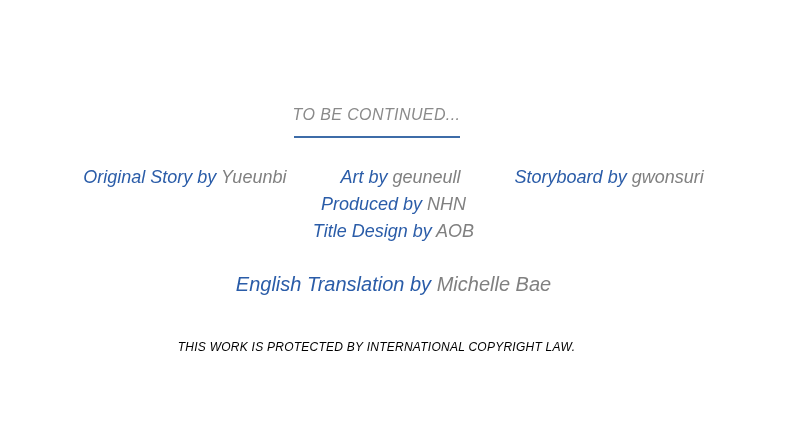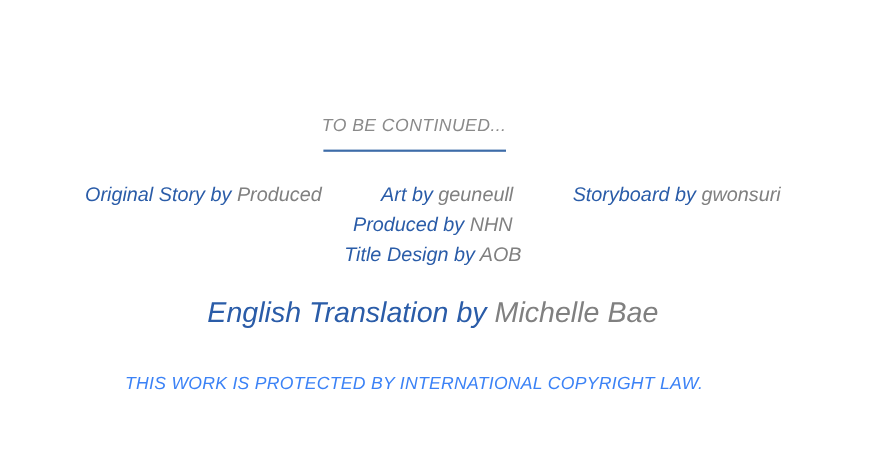--- a/index.html
+++ b/index.html
@@ -76,51 +76,51 @@
     color: #808080;
     font-style: italic;
   }
 
   .credit-line .gap {
     display: inline-block;
     width: 10px;
   }
 
   .credit-line.translation {
-    font-size: 26px;
+    font-size: 20px;
     margin-top: 25px;
     line-height: 28px;
   }
 
   
   .copyright {
     margin-top: 42px;
-    font-size: 16px;
+    font-size: 12px;
     font-style: italic;
     letter-spacing: 0.25px;
-    color: #3b82f6;
+    color: #000000;
     white-space: nowrap;
     line-height: 1.2;
   }
 </style>
 </head>
 <body>
 
 <div class="endcard">
 
   <div class="continued-block">
     <div class="continued-text">TO BE CONTINUED...</div>
     <div class="divider"></div>
   </div>
 
   <div class="credits">
 
     <div class="credit-line">
       <span class="role">Original Story by</span>
-      <span class="name">Produced</span>
+      <span class="name">Yueunbi</span>
       <span class="gap"></span>
       <span class="role">Art by</span>
       <span class="name">geuneull</span>
       <span class="gap"></span>
       <span class="role">Storyboard by</span>
       <span class="name">gwonsuri</span>
     </div>
 
     <div class="credit-line">
       <span class="role">Produced by</span>

